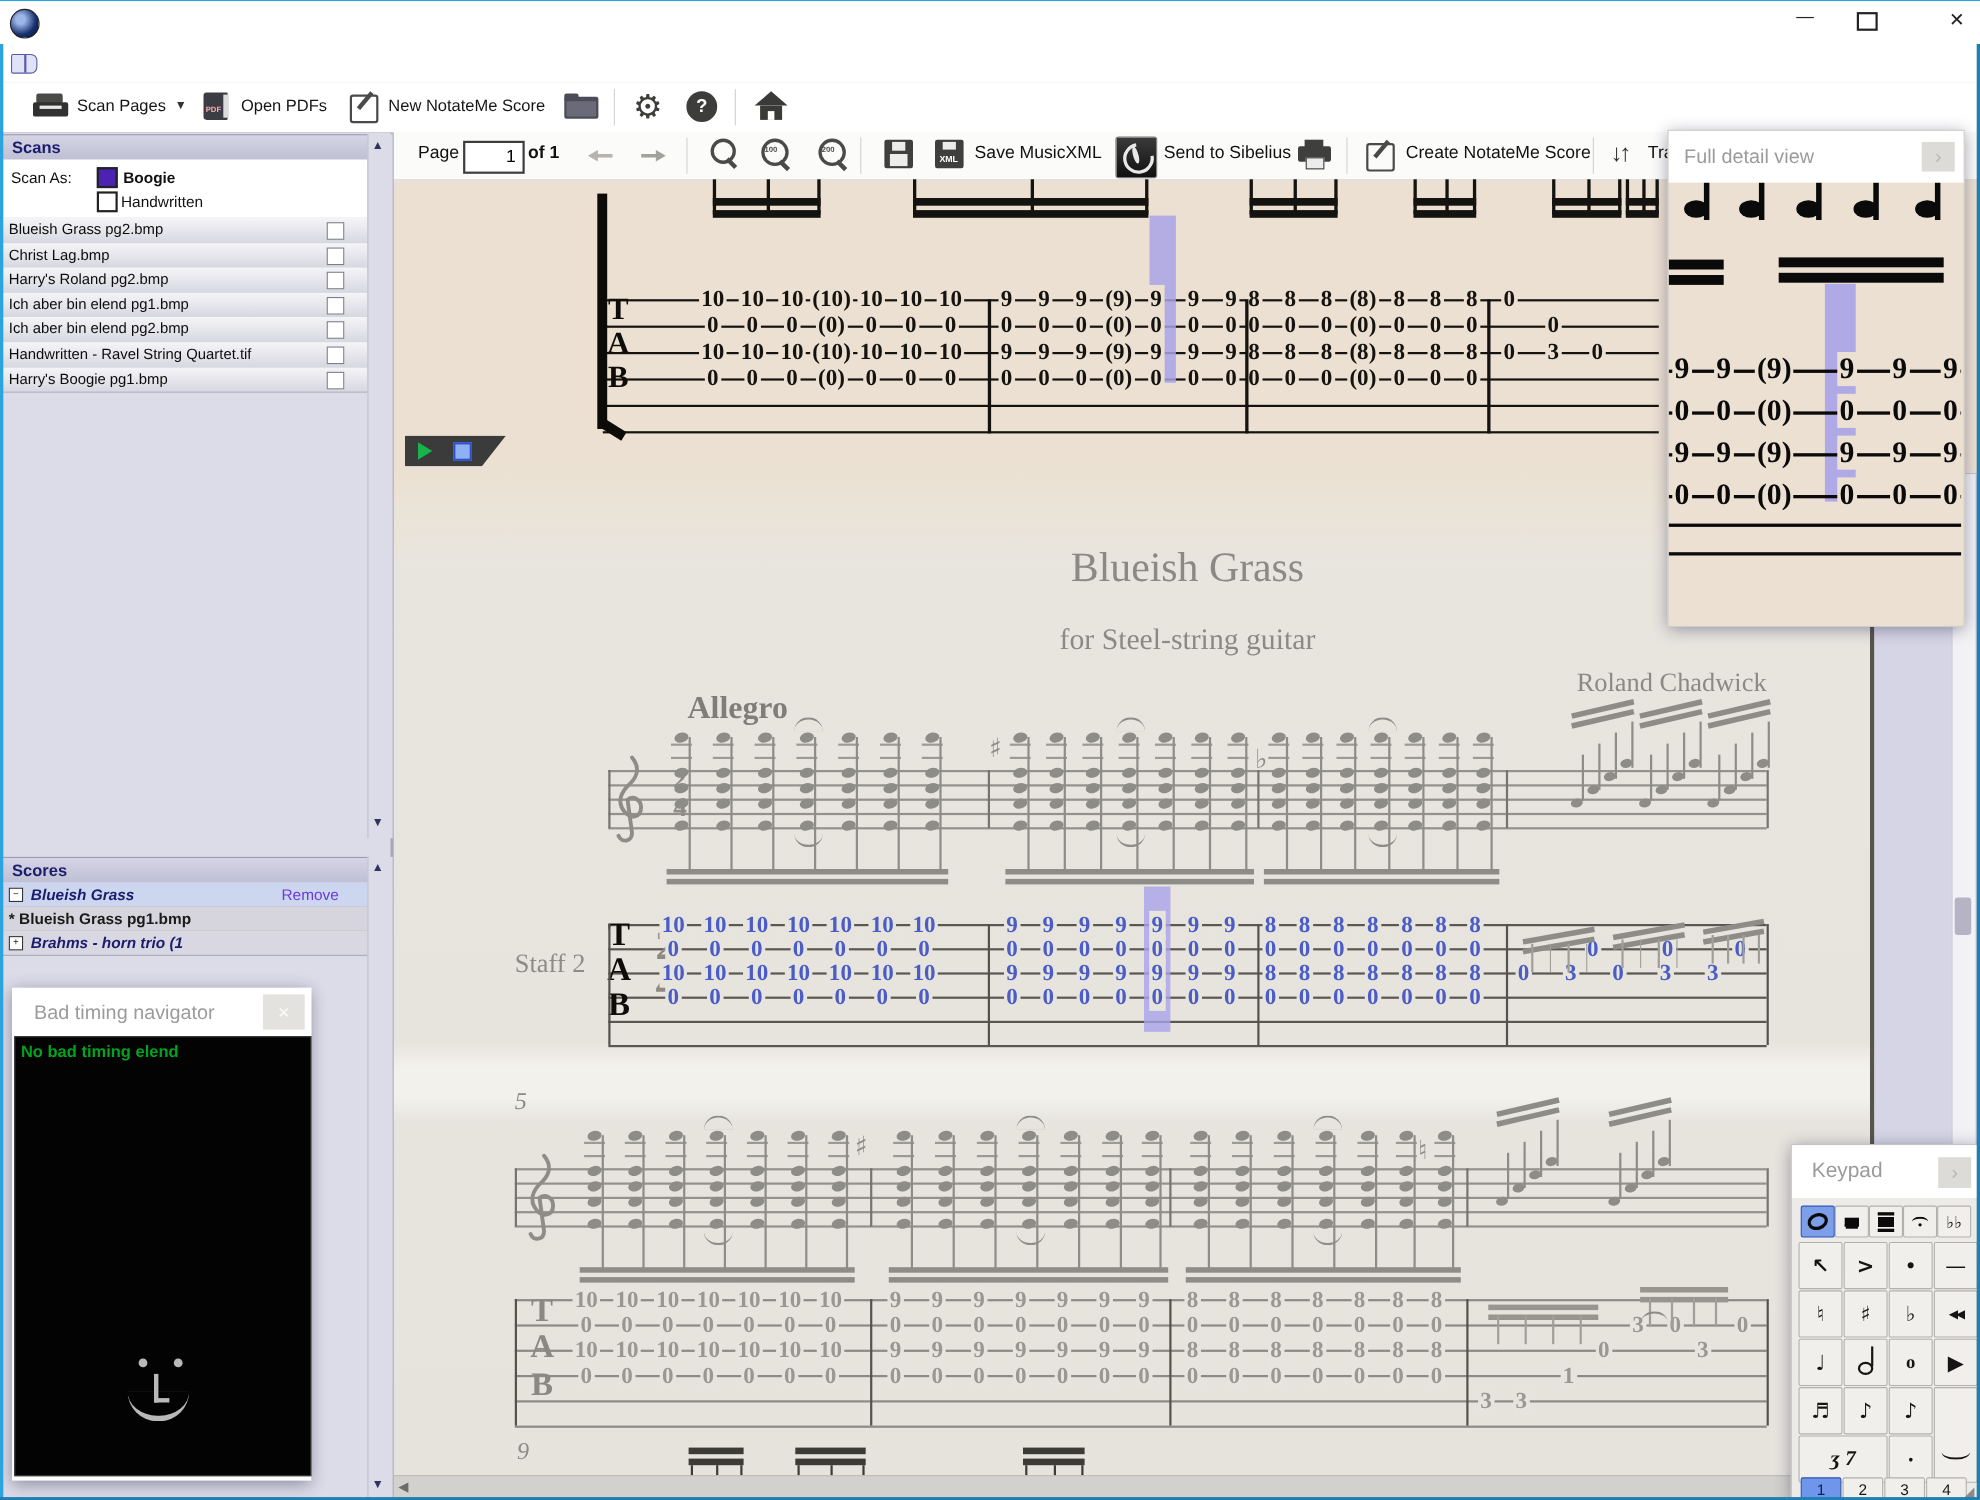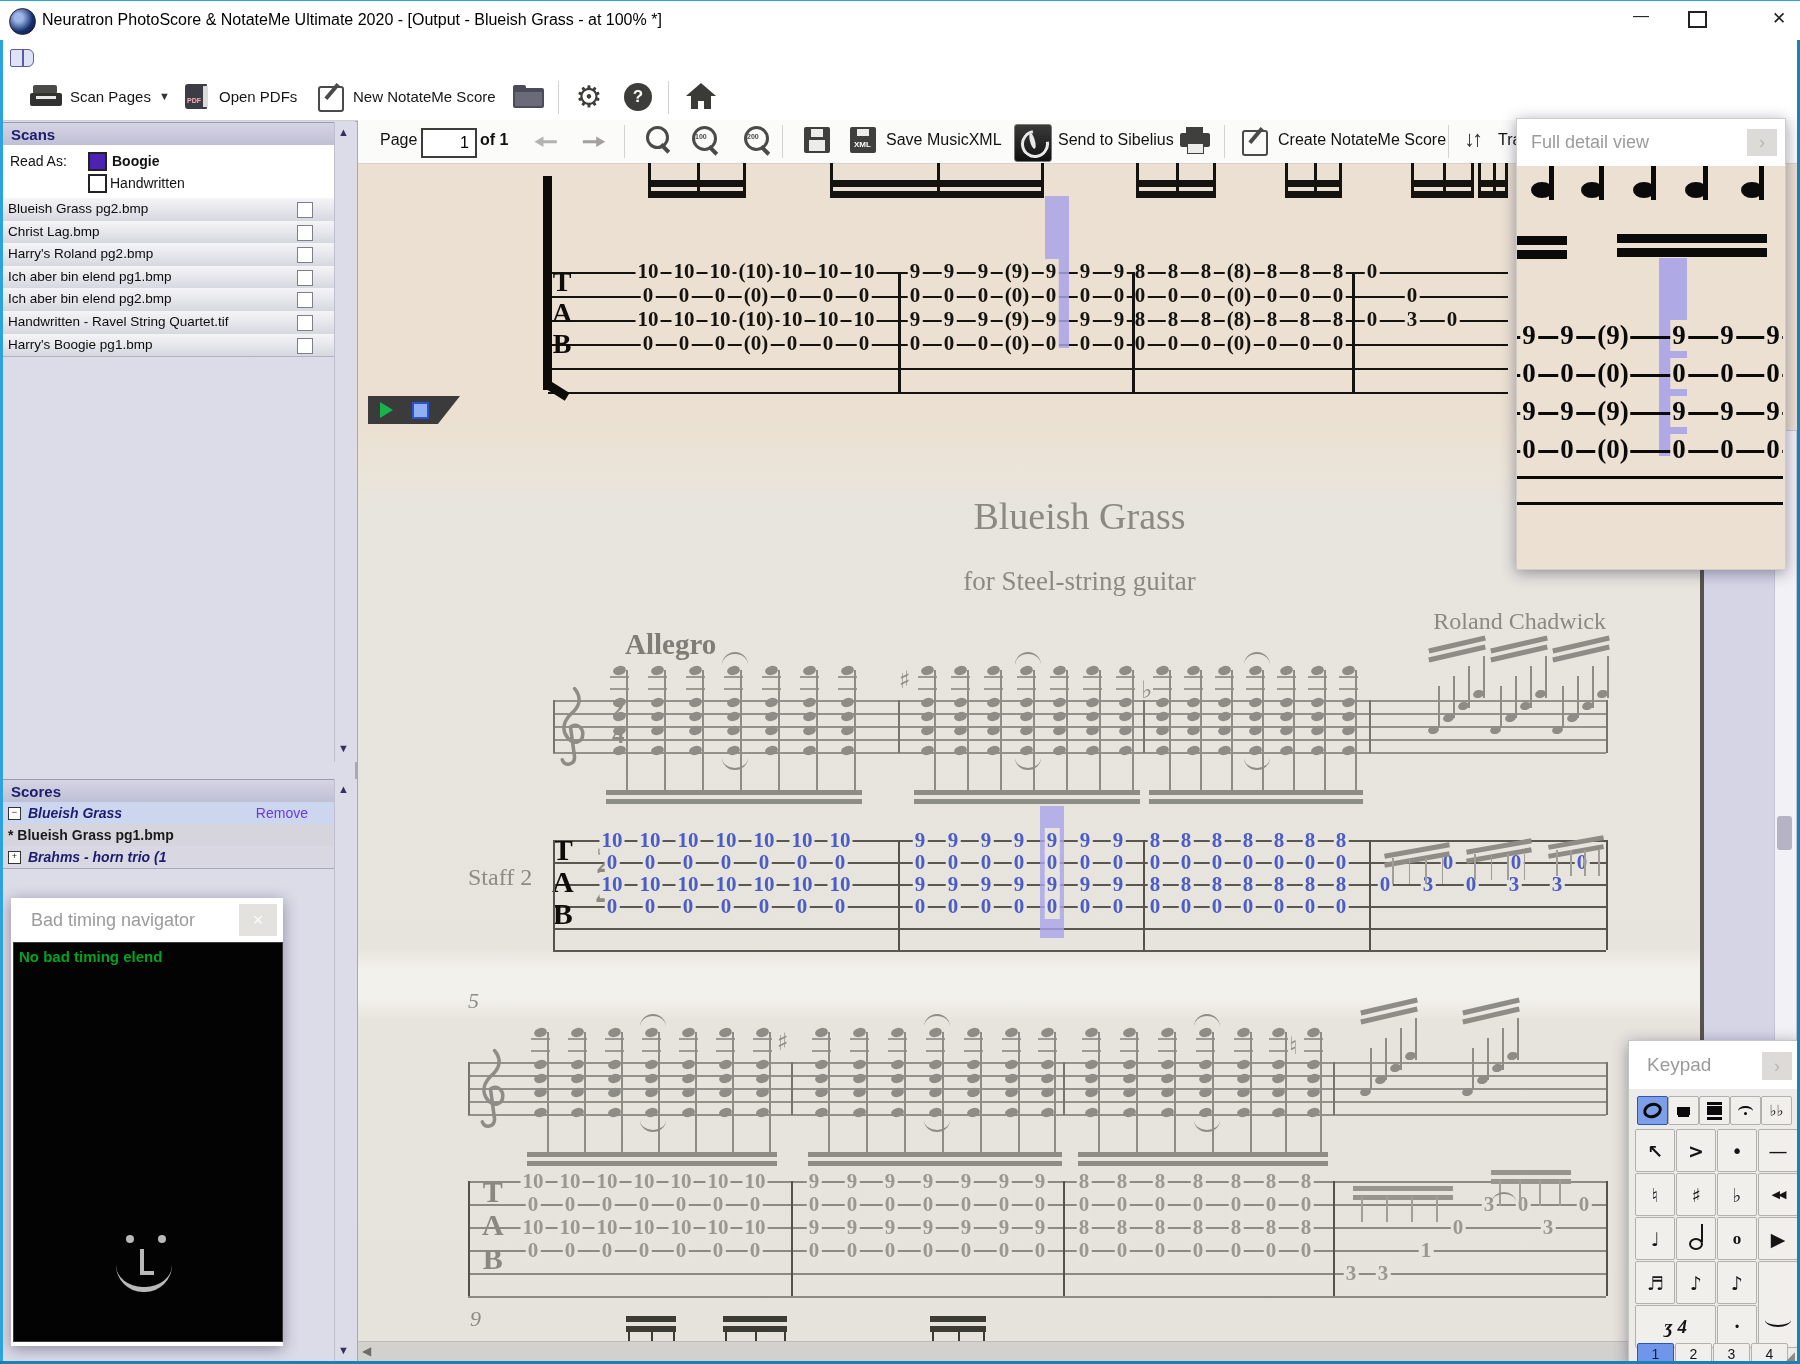--- a/index.html
+++ b/index.html
@@ -29,21 +29,20 @@
   <div class="abs" style="left:358px;top:425px;width:1442px;height:916px;background:linear-gradient(180deg,#ebe1d2 0%,#eae3d7 4%,#e8e5df 10%,#e7e4de 57%,#f3f1ec 59.5%,#f3f1ec 62.5%,#e7e4de 65%,#e6e3dd 100%);"></div>
   <div class="abs" style="left:1700px;top:430px;width:4px;height:911px;background:#57534d;"></div>
   <div class="abs" style="left:1704px;top:430px;width:96px;height:911px;background:#d6d5e6;"></div>
   <div class="abs" style="left:1774px;top:430px;width:21px;height:911px;background:#f2f1f5;border:1px solid #c6c4d4;"></div>
   <div class="abs" style="left:1777px;top:816px;width:15px;height:34px;background:#b6b4c4;border-radius:3px;"></div>
   <div class="abs" style="left:358px;top:1341px;width:1442px;height:23px;background:#d3d1cd;border-top:1px solid #bebcb8;"></div>
   <div class="abs" style="left:362px;top:1344px;font-size:12px;color:#6e6c68;">◀</div>
 
   <div class="abs" style="left:0;top:0;width:1800px;height:40px;background:#fff;border-top:1px solid #2ba3de;">
     <div class="abs" style="left:9px;top:7px;width:25px;height:25px;border-radius:50%;background:radial-gradient(circle at 35% 35%,#9db6e8 0 18%,#16306e 60%,#060f33 100%);border:1px solid #222;"></div>
-    <div class="abs" style="left:42px;top:10px;font-size:16px;color:#000;">Neuratron PhotoScore &amp; NotateMe Ultimate 2020 - [Output - Blueish Grass - at 100% *]</div>
     <div class="abs" style="left:1620px;top:6px;width:42px;height:28px;text-align:center;font-size:16px;color:#222;">—</div>
     <div class="abs" style="left:1688px;top:10px;width:15px;height:13px;border:2px solid #222;"></div>
     <div class="abs" style="left:1758px;top:7px;width:42px;height:28px;text-align:center;font-size:17px;color:#222;">✕</div>
   </div>
 
   <div class="abs" style="left:0;top:40px;width:1800px;height:35px;background:#fff;display:flex;align-items:center;">
     <div style="width:22px;height:16px;margin:0 8px 0 10px;background:#dfe3f6;border:1.5px solid #5a5aa8;border-radius:2px 6px 6px 2px;position:relative;">
       <span style="position:absolute;left:50%;top:0;width:1.5px;height:100%;background:#5a5aa8;"></span>
       </div>
     <div class="abs" style="left:1722px;top:45px;width:24px;height:22px;background:#f3f3f3;border:1px solid #bbb;text-align:center;font-size:13px;color:#444;">–</div>
@@ -150,21 +149,21 @@
     <span class="abs" style="left:920px;top:11px;font-size:16px;">Create NotateMe Score</span>
     <div class="abs sep" style="left:1090px;top:5px;height:33px;"></div>
     <span class="abs" style="left:1106px;top:6px;font-size:22px;font-weight:900;color:#333;letter-spacing:-3px;">↓↑</span>
     <span class="abs" style="left:1140px;top:11px;font-size:16px;">Tra</span>
   </div>
 
   <div class="abs" style="left:0;top:122px;width:334px;height:23px;background:linear-gradient(180deg,#d4d4e4,#bfbfd4);border:1px solid #9c9ab2;display:flex;align-items:center;">
     <span style="margin-left:10px;font-size:15px;font-weight:bold;color:#1c1c6e;">Scans</span>
     </div>
   <div class="abs" style="left:0;top:145px;width:334px;height:53px;background:#fff;border-bottom:1px solid #b9b8c6;">
-    <span style="position:absolute;left:10px;top:8px;font-size:14px;">Read As:</span>
+    <span style="position:absolute;left:10px;top:8px;font-size:14px;">Scan As:</span>
     <span class="abs" style="left:88px;top:7px;width:15px;height:15px;background:#4b22b4;border:2px solid #222;"></span>
     <span class="abs" style="left:112px;top:8px;font-size:14px;font-weight:bold;">Boogie</span>
     <span class="abs" style="left:88px;top:29px;width:15px;height:15px;background:#fff;border:2px solid #222;"></span>
     <span class="abs" style="left:110px;top:30px;font-size:14px;">Handwritten</span>
   </div>
   <div id="scan-list">
       <div style="position: absolute; left: 0px; top: 198px; width: 334px; height: 22.6px; background: linear-gradient(rgb(245, 245, 248), rgb(215, 215, 224)); border-bottom: 1px solid rgb(178, 177, 192);">
         <div style="position: absolute; left: 8px; top: 3px; font-size: 13.5px; color: rgb(12, 12, 12);">Blueish Grass pg2.bmp</div>
         <div style="position: absolute; left: 297px; top: 4px; width: 14px; height: 14px; background: rgb(255, 255, 255); border: 1.5px solid rgb(125, 125, 142);"></div>
       </div>
@@ -1174,21 +1173,21 @@
           </span>
         </div>
         <div class="kcell" style="left: 88px; top: 176px; width: 38px; height: 41px; font-family: &quot;Liberation Serif&quot;, serif; font-weight: bold; font-size: 17px;">o</div>
         <div class="kcell" style="left: 129px; top: 176px; width: 38px; height: 41px; font-family: &quot;DejaVu Sans&quot;, sans-serif;">▶</div>
         <div class="kcell" style="left: 6px; top: 220px; width: 38px; height: 41px; font-family: &quot;DejaVu Sans&quot;, sans-serif;">♬</div>
         <div class="kcell" style="left: 47px; top: 220px; width: 38px; height: 41px; font-family: &quot;DejaVu Sans&quot;, sans-serif;">♪</div>
         <div class="kcell" style="left: 88px; top: 220px; width: 38px; height: 41px; font-family: &quot;DejaVu Sans&quot;, sans-serif;">♪</div>
         <div class="kcell" style="left: 129px; top: 220px; width: 38px; height: 85px;">
           <span style="width: 26px; height: 12px; border-bottom: 2.5px solid rgb(20, 20, 20); border-radius: 0px 0px 50% 50%; margin-top: 30px;"></span>
         </div>
-        <div class="kcell" style="left: 6px; top: 264px; width: 79px; height: 41px; font-family: &quot;Liberation Serif&quot;, serif; font-weight: bold; font-style: italic; font-size: 19px;">ʒ 4</div>
+        <div class="kcell" style="left: 6px; top: 264px; width: 79px; height: 41px; font-family: &quot;Liberation Serif&quot;, serif; font-weight: bold; font-style: italic; font-size: 19px;">ʒ 7</div>
         <div class="kcell" style="left: 88px; top: 264px; width: 38px; height: 41px; font-size: 12px;">•</div>
         <div class="kcell" style="left: 8px; top: 302px; width: 35px; height: 20px; font-size: 14px; background: rgb(111, 150, 234); border-color: rgb(45, 85, 184); color: rgb(6, 36, 79);">1</div>
         <div class="kcell" style="left: 46px; top: 302px; width: 35px; height: 20px; font-size: 14px;">2</div>
         <div class="kcell" style="left: 84px; top: 302px; width: 35px; height: 20px; font-size: 14px;">3</div>
         <div class="kcell" style="left: 122px; top: 302px; width: 35px; height: 20px; font-size: 14px;">4</div>
       </div>
     <span style="position:absolute;right:4px;bottom:2px;font-size:12px;color:#8a8a8a;">◢</span>
   </div>
 
   <div class="abs" style="left:0;top:40px;width:3px;height:1324px;background:#2ba3de;"></div>

